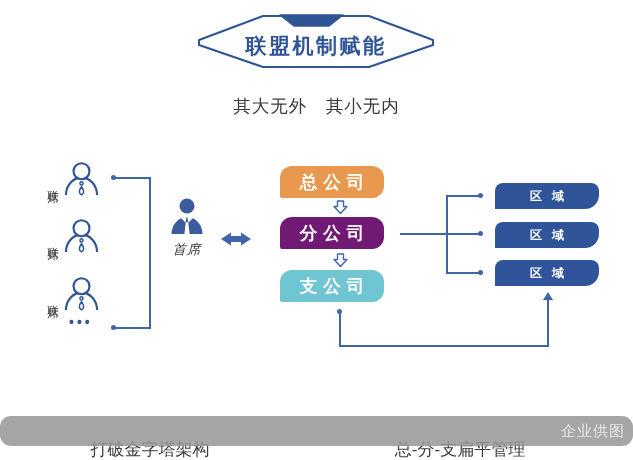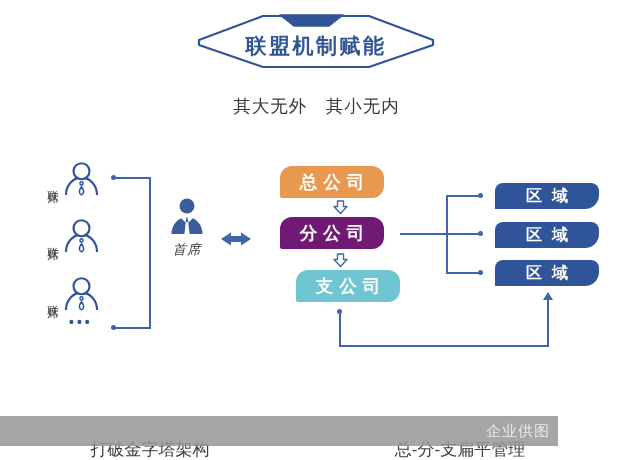--- a/index.html
+++ b/index.html
@@ -40,33 +40,33 @@
   .level-box{
     position:absolute;left:280px;width:104px;height:32px;border-radius:12px 12px 12px 2px;
     color:#fff;font-size:17.5px;font-weight:bold;letter-spacing:6px;padding-left:6px;
     box-sizing:border-box;display:flex;align-items:center;justify-content:center;
   }
   .lv-hq{background:#E9994F;} .lv-branch{background:#701a75;} .lv-sub{background:#6FC5D2;}
   .down-arrow{position:absolute;left:333px;}
   
   .region-box{
     position:absolute;left:495px;width:104px;height:26px;border-radius:8px 8px 14px 0;
-    background:#30549A;color:#fff;font-size:16px;font-weight:bold;letter-spacing:10px;
+    background:#30549A;color:#fff;font-size:12px;font-weight:bold;letter-spacing:10px;
     padding-left:10px;box-sizing:border-box;display:flex;align-items:center;justify-content:center;
   }
   
   .caption{position:absolute;text-align:center;font-size:17px;color:#3b3b3b;
     line-height:28px;white-space:pre;word-spacing:3px;}
   #caption-left{left:25px;top:380px;width:250px;}
   #caption-right{left:305px;top:380px;width:310px;}
   
   #footer-bar{
-    position:absolute;left:0;top:416px;width:558px;height:30px;
+    position:absolute;left:0;top:416px;width:633px;height:30px;
     background:rgba(150,150,150,0.85);z-index:5;
-    display:flex;align-items:center;justify-content:flex-end;
+    display:flex;align-items:center;justify-content:flex-end;border-radius:11px;
   }
   #footer-credit{font-size:15px;color:#E8E8E8;padding-right:8px;letter-spacing:1px;}
 </style>
 </head>
 <body>
 
 <div id="canvas">
 
   <svg id="banner-svg" width="238" height="56" viewBox="0 0 238 56">
     <polygon points="66,3 172,3 236,27 236,32 172,54 66,54 2,32 2,27" fill="#ffffff" stroke="#2F5597" stroke-width="2.2" stroke-linejoin="round"></polygon>
@@ -141,21 +141,21 @@
     <svg width="15" height="15" viewBox="0 0 15 15">
       <polygon points="4.5,1 10.5,1 10.5,6.5 14,6.5 7.5,13.5 1,6.5 4.5,6.5" fill="#fff" stroke="#4067AD" stroke-width="1.4" stroke-linejoin="round"></polygon>
     </svg>
   </span>
   <div class="level-box lv-branch" style="top:217px;">分公司</div>
   <span class="down-arrow" style="top:253px;">
     <svg width="15" height="15" viewBox="0 0 15 15">
       <polygon points="4.5,1 10.5,1 10.5,6.5 14,6.5 7.5,13.5 1,6.5 4.5,6.5" fill="#fff" stroke="#4067AD" stroke-width="1.4" stroke-linejoin="round"></polygon>
     </svg>
   </span>
-  <div class="level-box lv-sub" style="top:270px;margin-left:16px;">支公司</div>
+  <div class="level-box lv-sub" style="top:270px;">支公司</div>
 
   <div class="line" style="left:400px;top:233px;width:80px;height:2px;"></div>
   <div class="line" style="left:446px;top:195px;width:2px;height:79px;"></div>
   <div class="line" style="left:447px;top:195px;width:33px;height:2px;"></div>
   <div class="line" style="left:447px;top:272px;width:33px;height:2px;"></div>
   <div class="dot" style="left:478px;top:193px;"></div>
   <div class="dot" style="left:478px;top:231px;"></div>
   <div class="dot" style="left:478px;top:270px;"></div>
 
   <div class="region-box" style="top:183px;">区域</div>

